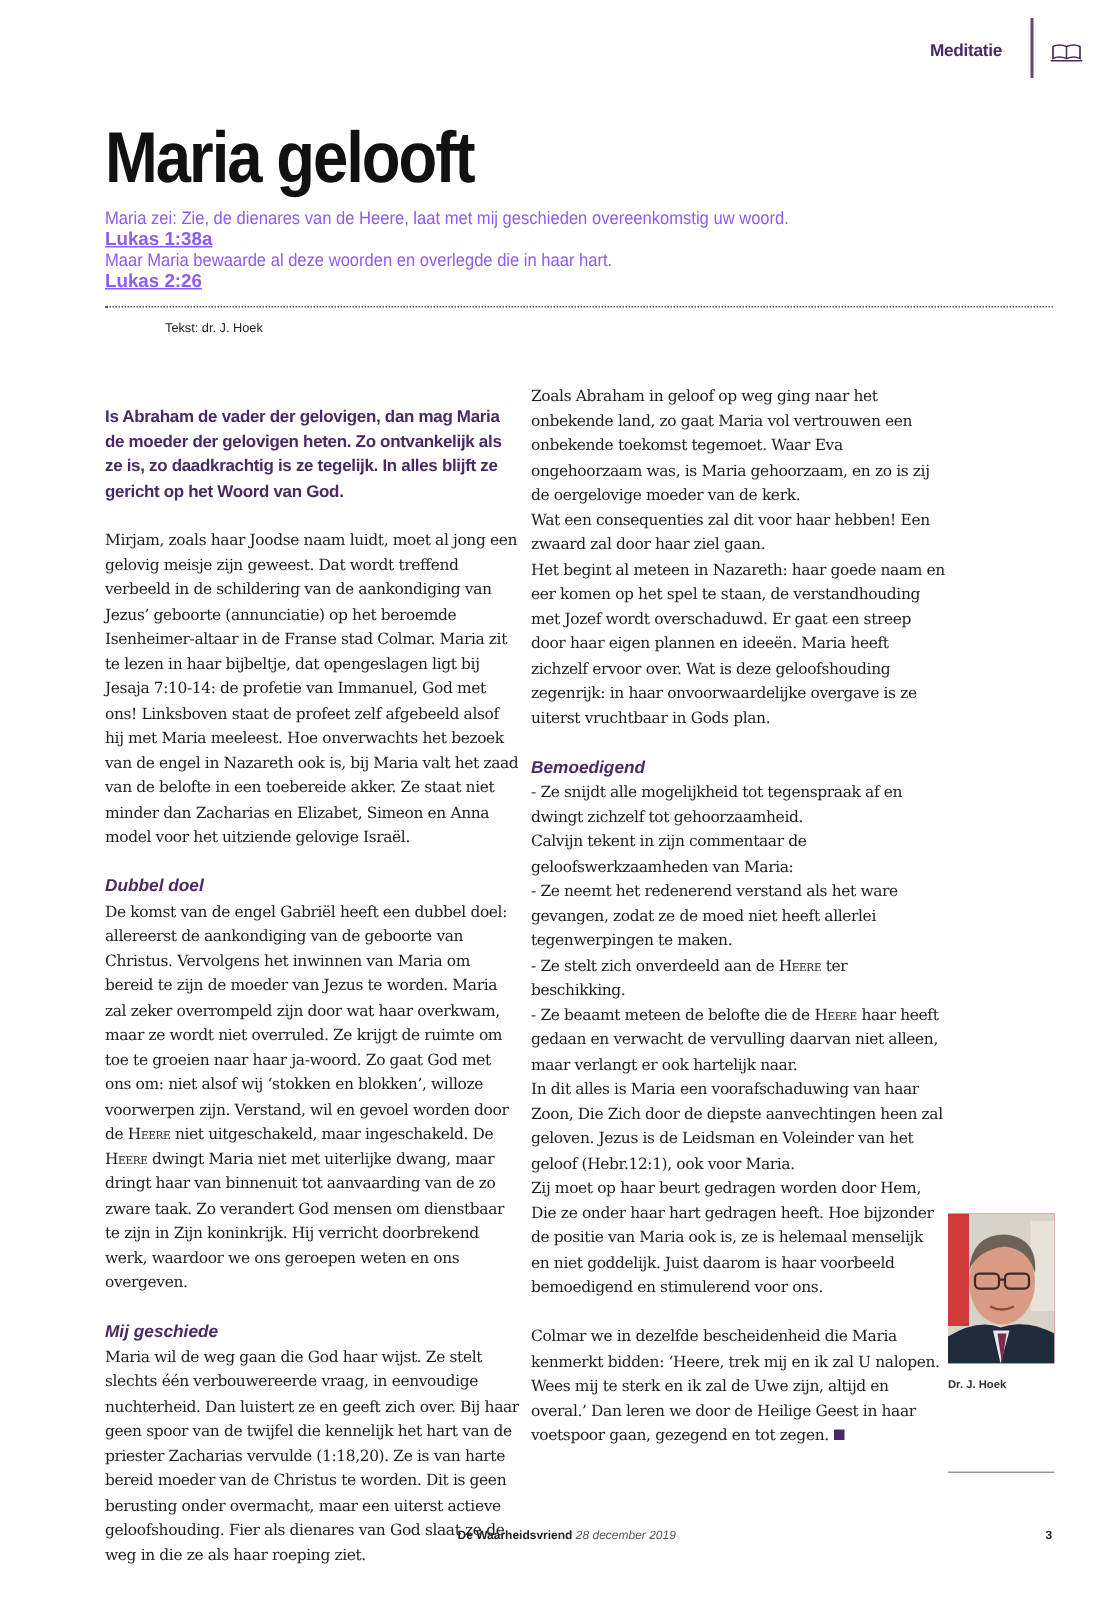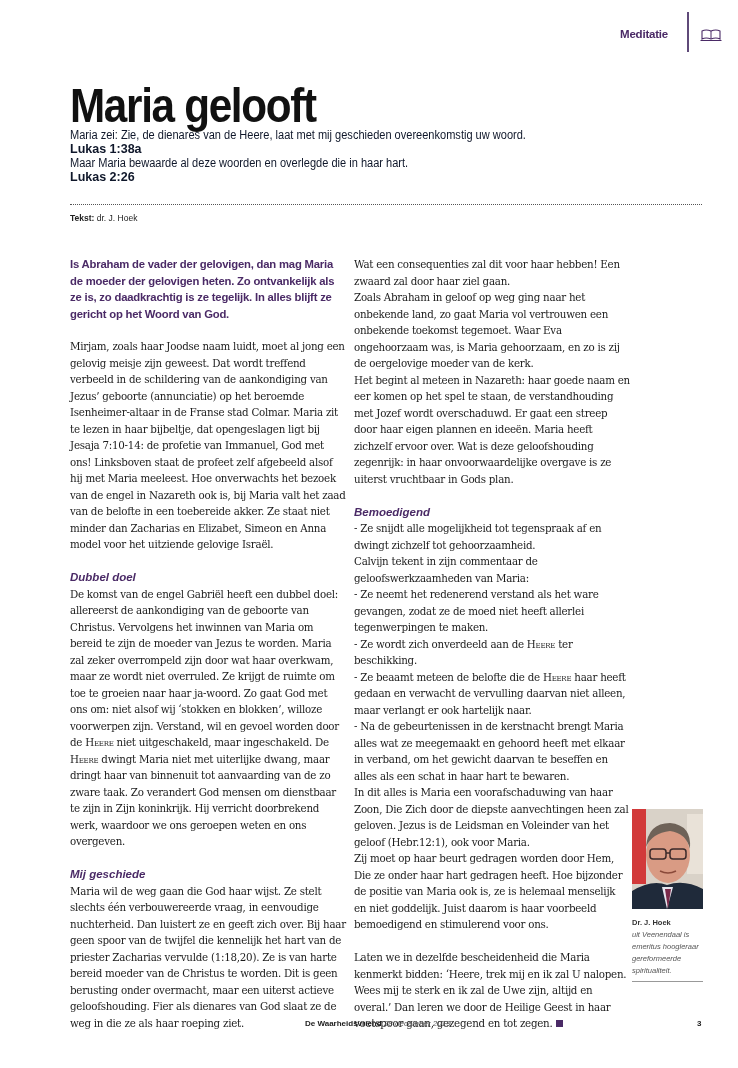--- a/index.html
+++ b/index.html
@@ -4,33 +4,33 @@
 <style>
   html, body { margin: 0; padding: 0; background: #ffffff; }
   body { width: 738px; height: 1068px; position: relative; overflow: hidden; color: #1c1c1c; }
 
   .section-label { position: absolute; left: 620px; top: 28px; font-family: "Liberation Sans", sans-serif; font-weight: bold; font-size: 11.5px; color: #4a2a66; letter-spacing: -0.2px; }
   .section-divider { position: absolute; left: 687px; top: 12px; width: 2px; height: 40px; background: #5f4a79; }
   .book-icon { position: absolute; left: 700px; top: 28px; width: 22px; height: 14px; }
 
   .title { position: absolute; left: 70px; top: 82px; font-family: "Liberation Sans", sans-serif; font-weight: bold; font-size: 48px; letter-spacing: -1.5px; color: #111; margin: 0; line-height: 1; transform: scaleX(0.88); transform-origin: left top; }
 
-  .verses { position: absolute; left: 70px; top: 128px; width: 640px; font-family: "Liberation Sans", sans-serif; color: #0f172a; font-size: 12px; line-height: 14px; }
+  .verses { position: absolute; left: 70px; top: 138px; width: 640px; font-family: "Liberation Sans", sans-serif; color: #8b5cf6; font-size: 12px; line-height: 14px; }
   .verse-text { display: block; transform: scaleX(0.92); transform-origin: left; white-space: nowrap; }
-  .verse-ref { display: block; font-weight: bold; font-size: 12.5px; line-height: 14px; }
+  .verse-ref { display: block; font-weight: bold; font-size: 12.5px; line-height: 14px; text-decoration: underline; }
 
   .dotted-rule { position: absolute; left: 70px; top: 204px; width: 632px; border-top: 1.5px dotted #555; }
   .byline { position: absolute; left: 70px; top: 213px; font-family: "Liberation Sans", sans-serif; font-size: 8.5px; color: #222; }
-  .byline b { font-weight: bold; }
+  .byline b { font-weight: normal; margin-left: 40px; }
 
   .col { position: absolute; top: 256px; width: 276px; }
   .col-left { left: 70px; }
   .col-right { left: 354px; }
 
-  .intro { font-family: "Liberation Sans", sans-serif; font-weight: bold; color: #4a2a66; font-size: 11.3px; line-height: 16.5px; margin: 0 0 16px 0; letter-spacing: -0.2px; }
+  .intro { font-family: "Liberation Sans", sans-serif; font-weight: bold; color: #4a2a66; font-size: 11.3px; line-height: 16.5px; margin: 14px 0 16px 0; letter-spacing: -0.2px; }
 
   .para { font-family: "DejaVu Serif", serif; font-size: 10.3px; line-height: 16.5px; color: #1c1c1c; margin: 0; letter-spacing: -0.25px; }
   .para-gap { margin-top: 16.5px; }
 
   .subhead { font-family: "Liberation Sans", sans-serif; font-style: italic; font-weight: bold; color: #4a2a66; font-size: 11.5px; line-height: 16.5px; margin: 16.5px 0 0 0; }
   .smallcaps { font-variant: small-caps; text-align: right; }
   .end-square { display: inline-block; width: 7px; height: 7px; background: #4a2a66; margin-left: 3px; vertical-align: 0px; }
 
   .author-photo { position: absolute; left: 632px; top: 809px; width: 71px; height: 100px; overflow: hidden; background: #c64a4a; }
   .author-caption { position: absolute; left: 632px; top: 917px; width: 80px; font-family: "Liberation Sans", sans-serif; font-size: 7.5px; line-height: 12px; color: #333; }
@@ -72,54 +72,52 @@
 <div class="col col-left">
   <p class="intro">Is Abraham de vader der gelovigen, dan mag Maria de moeder der gelovigen heten. Zo ontvankelijk als ze is, zo daadkrachtig is ze tegelijk. In alles blijft ze gericht op het Woord van God.</p>
   <p class="para">Mirjam, zoals haar Joodse naam luidt, moet al jong een gelovig meisje zijn geweest. Dat wordt treffend verbeeld in de schildering van de aankondiging van Jezus’ geboorte (annunciatie) op het beroemde Isenheimer-altaar in de Franse stad Colmar. Maria zit te lezen in haar bijbeltje, dat opengeslagen ligt bij Jesaja 7:10-14: de profetie van Immanuel, God met ons! Linksboven staat de profeet zelf afgebeeld alsof hij met Maria meeleest. Hoe onverwachts het bezoek van de engel in Nazareth ook is, bij Maria valt het zaad van de belofte in een toebereide akker. Ze staat niet minder dan Zacharias en Elizabet, Simeon en Anna model voor het uitziende gelovige Israël.</p>
   <h3 class="subhead">Dubbel doel</h3>
   <p class="para"><span>De komst van de engel Gabriël heeft een dubbel doel: allereerst de aankondiging van de geboorte van Christus. Vervolgens het inwinnen van Maria om bereid te zijn de moeder van Jezus te worden. Maria zal zeker overrompeld zijn door wat haar overkwam, maar ze wordt niet overruled. Ze krijgt de ruimte om toe te groeien naar haar ja-woord. Zo gaat God met ons om: niet alsof wij ‘stokken en blokken’, willoze voorwerpen zijn. Verstand, wil en gevoel worden door de </span><span class="smallcaps">Heere</span><span> niet uitgeschakeld, maar ingeschakeld. De </span><span class="smallcaps">Heere</span><span> dwingt Maria niet met uiterlijke dwang, maar dringt haar van binnenuit tot aanvaarding van de zo zware taak. Zo verandert God mensen om dienstbaar te zijn in Zijn koninkrijk. Hij verricht doorbrekend werk, waardoor we ons geroepen weten en ons overgeven.</span></p>
   <h3 class="subhead">Mij geschiede</h3>
   <p class="para">Maria wil de weg gaan die God haar wijst. Ze stelt slechts één verbouwereerde vraag, in eenvoudige nuchterheid. Dan luistert ze en geeft zich over. Bij haar geen spoor van de twijfel die kennelijk het hart van de priester Zacharias vervulde (1:18,20). Ze is van harte bereid moeder van de Christus te worden. Dit is geen berusting onder overmacht, maar een uiterst actieve geloofshouding. Fier als dienares van God slaat ze de weg in die ze als haar roeping ziet.</p>
 </div>
 
 <div class="col col-right">
+  <p class="para">Zoals Abraham in geloof op weg ging naar het onbekende land, zo gaat Maria vol vertrouwen een onbekende toekomst tegemoet. Waar Eva ongehoorzaam was, is Maria gehoorzaam, en zo is zij de oergelovige moeder van de kerk.</p>
   <p class="para">Wat een consequenties zal dit voor haar hebben! Een zwaard zal door haar ziel gaan.</p>
-  <p class="para">Zoals Abraham in geloof op weg ging naar het onbekende land, zo gaat Maria vol vertrouwen een onbekende toekomst tegemoet. Waar Eva ongehoorzaam was, is Maria gehoorzaam, en zo is zij de oergelovige moeder van de kerk.</p>
   <p class="para">Het begint al meteen in Nazareth: haar goede naam en eer komen op het spel te staan, de verstandhouding met Jozef wordt overschaduwd. Er gaat een streep door haar eigen plannen en ideeën. Maria heeft zichzelf ervoor over. Wat is deze geloofshouding zegenrijk: in haar onvoorwaardelijke overgave is ze uiterst vruchtbaar in Gods plan.</p>
   <h3 class="subhead">Bemoedigend</h3>
   <p class="para">- Ze snijdt alle mogelijkheid tot tegenspraak af en dwingt zichzelf tot gehoorzaamheid.</p>
   <p class="para">Calvijn tekent in zijn commentaar de geloofswerkzaamheden van Maria:</p>
   <p class="para">- Ze neemt het redenerend verstand als het ware gevangen, zodat ze de moed niet heeft allerlei tegenwerpingen te maken.</p>
-  <p class="para"><span>- Ze wordt zich onverdeeld aan de </span><span class="smallcaps">Heere</span><span> ter beschikking.</span></p>
+  <p class="para"><span>- Ze stelt zich onverdeeld aan de </span><span class="smallcaps">Heere</span><span> ter beschikking.</span></p>
   <p class="para"><span>- Ze beaamt meteen de belofte die de </span><span class="smallcaps">Heere</span><span> haar heeft gedaan en verwacht de vervulling daarvan niet alleen, maar verlangt er ook hartelijk naar.</span></p>
-  <p class="para">- Na de gebeurtenissen in de kerstnacht brengt Maria alles wat ze meegemaakt en gehoord heeft met elkaar in verband, om het gewicht daarvan te beseffen en alles als een schat in haar hart te bewaren.</p>
   <p class="para">In dit alles is Maria een voorafschaduwing van haar Zoon, Die Zich door de diepste aanvechtingen heen zal geloven. Jezus is de Leidsman en Voleinder van het geloof (Hebr.12:1), ook voor Maria.</p>
   <p class="para">Zij moet op haar beurt gedragen worden door Hem, Die ze onder haar hart gedragen heeft. Hoe bijzonder de positie van Maria ook is, ze is helemaal menselijk en niet goddelijk. Juist daarom is haar voorbeeld bemoedigend en stimulerend voor ons.</p>
-  <p class="para para-gap"><span>Laten we in dezelfde bescheidenheid die Maria kenmerkt bidden: ‘Heere, trek mij en ik zal U nalopen. Wees mij te sterk en ik zal de Uwe zijn, altijd en overal.’ Dan leren we door de Heilige Geest in haar voetspoor gaan, gezegend en tot zegen.</span><span class="end-square"></span></p>
+  <p class="para para-gap"><span>Colmar we in dezelfde bescheidenheid die Maria kenmerkt bidden: ‘Heere, trek mij en ik zal U nalopen. Wees mij te sterk en ik zal de Uwe zijn, altijd en overal.’ Dan leren we door de Heilige Geest in haar voetspoor gaan, gezegend en tot zegen.</span><span class="end-square"></span></p>
 </div>
 
 <div class="author-photo">
   <svg width="71" height="100" viewBox="0 0 71 100">
     <rect x="0" y="0" width="71" height="100" fill="#d9d2c8"></rect>
     <rect x="0" y="0" width="14" height="75" fill="#d23a3a"></rect>
     <rect x="55" y="5" width="16" height="60" fill="#e9e2d8"></rect>
     <path d="M0 100 L0 82 Q20 70 35 76 Q52 70 71 80 L71 100 Z" fill="#1f2a3a"></path>
     <path d="M30 78 L35 100 L41 78 Z" fill="#e6e6ee"></path>
     <path d="M33 80 L36 100 L39 80 Z" fill="#7a2a4a"></path>
     <ellipse cx="36" cy="46" rx="22" ry="28" fill="#d99b84"></ellipse>
     <path d="M14 38 Q16 14 38 14 Q60 16 58 40 Q54 24 38 22 Q20 24 14 38 Z" fill="#6e6258"></path>
     <rect x="18" y="40" width="16" height="10" rx="3" fill="none" stroke="#3a2a2a" stroke-width="1.5"></rect>
     <rect x="38" y="40" width="16" height="10" rx="3" fill="none" stroke="#3a2a2a" stroke-width="1.5"></rect>
     <line x1="34" y1="44" x2="38" y2="44" stroke="#3a2a2a" stroke-width="1.5"></line>
     <path d="M28 62 Q36 66 44 62" fill="none" stroke="#8a4a3a" stroke-width="1.5"></path>
   </svg>
 </div>
 <div class="author-caption">
   <span class="author-name">Dr. J. Hoek</span>
-  <span class="author-bio">uit Veenendaal is emeritus hoogleraar gereformeerde spiritualiteit.</span>
 </div>
 <div class="caption-rule"></div>
 
 <div class="footer">
   <b>De Waarheidsvriend</b>
   <i>28 december 2019</i>
 </div>
 <div class="page-number">3</div>
 
 </body></html>

